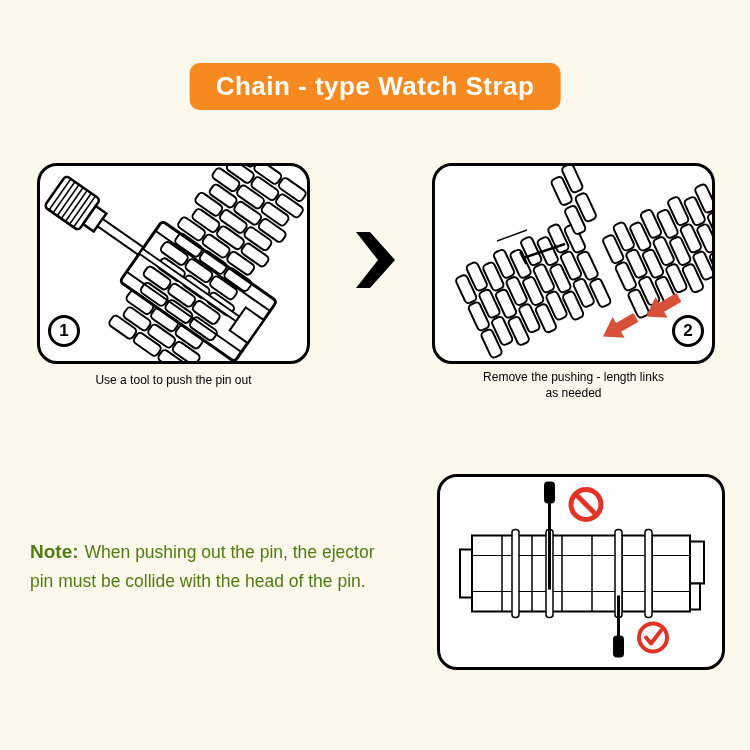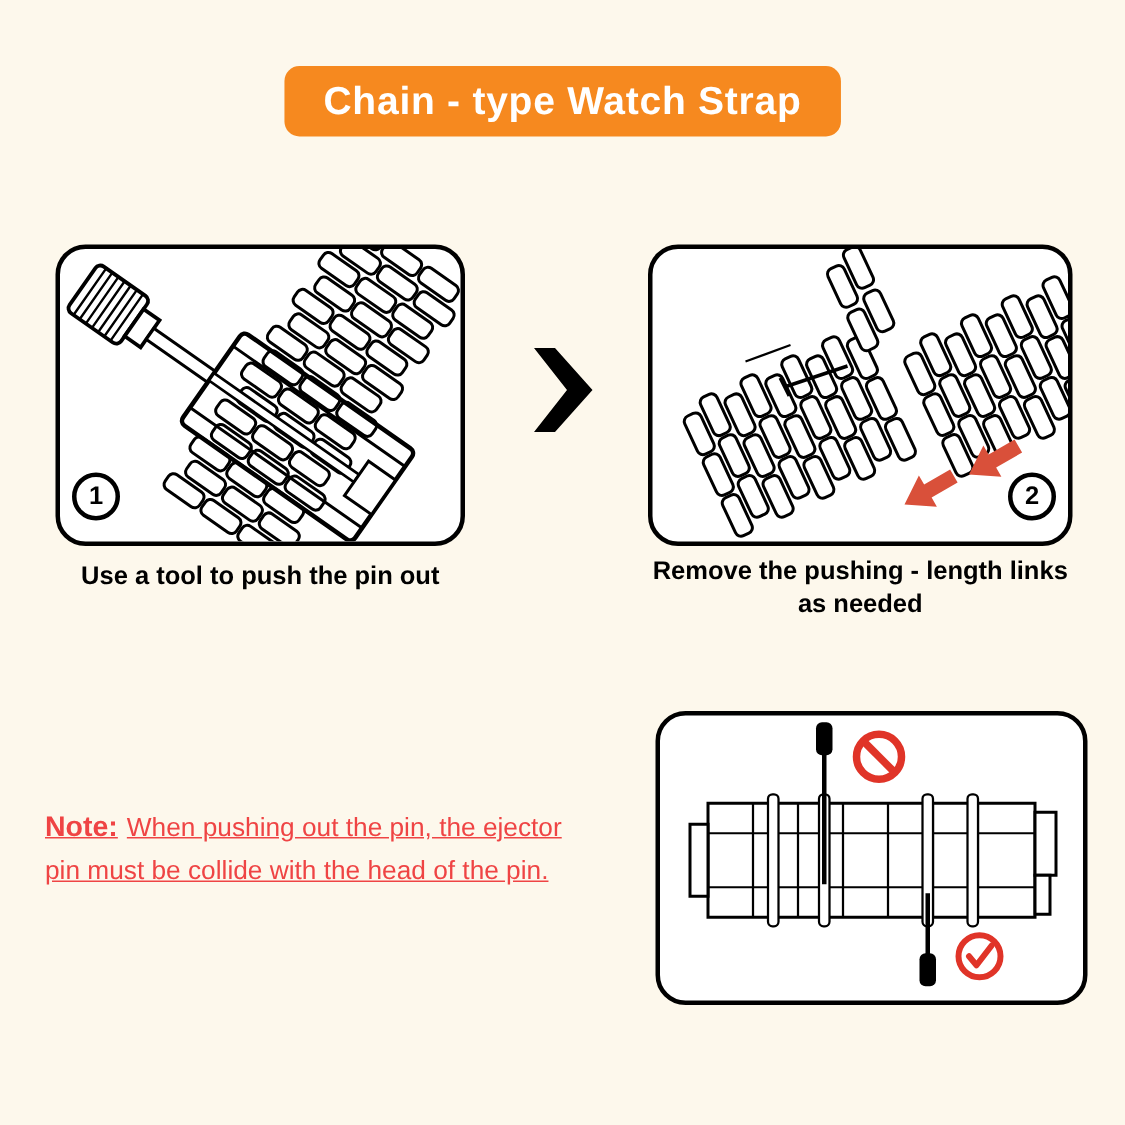--- a/index.html
+++ b/index.html
@@ -5,21 +5,21 @@
   html,body{margin:0;padding:0;}
   body{
     width:750px;height:750px;
     background:#fdf8ec;
     font-family:"Liberation Sans", sans-serif;
     position:relative;overflow:hidden;
   }
   .page{position:absolute;inset:0;}
 
   .banner{
-    position:absolute;top:44px;left:50%;transform:translateX(-50%);
+    position:absolute;top:63px;left:50%;transform:translateX(-50%);
     background:#f6891f;color:#ffffff;
     font-size:26px;font-weight:bold;letter-spacing:0.5px;
     padding:8px 26px;border-radius:10px;white-space:nowrap;
   }
 
   .panel{
     position:absolute;background:#ffffff;
     border:3px solid #000;border-radius:20px;
     box-sizing:border-box;overflow:hidden;
   }
@@ -34,28 +34,28 @@
     border:3px solid #000;border-radius:50%;
     background:#fff;display:flex;align-items:center;justify-content:center;
     font-size:17px;font-weight:bold;color:#000;z-index:5;
   }
   #badge1{left:8px;bottom:14px;}
   #badge2{right:8px;bottom:14px;}
 
   .chevron{position:absolute;left:352px;top:231px;width:46px;height:58px;}
 
   .caption{
-    position:absolute;color:#000;font-size:17px;text-align:center;line-height:1.3;font-weight:bold;
+    position:absolute;color:#000;font-size:12px;text-align:center;line-height:1.3;
   }
   #caption1{left:37px;top:373px;width:273px;}
   #caption2{left:432px;top:370px;width:283px;}
 
   .note{
     position:absolute;left:30px;top:537px;width:430px;
-    color:#ef4444;font-size:17.5px;line-height:29px;text-decoration:underline;
+    color:#4d7c0f;font-size:17.5px;line-height:29px;
   }
   .note-label{font-weight:bold;font-size:19px;margin-right:6px;}
 
   
   .ln{fill:#ffffff;stroke:#000000;stroke-width:2;}
   .tool{fill:#ffffff;stroke:#000000;}
 </style>
 </head>
 <body>
 

